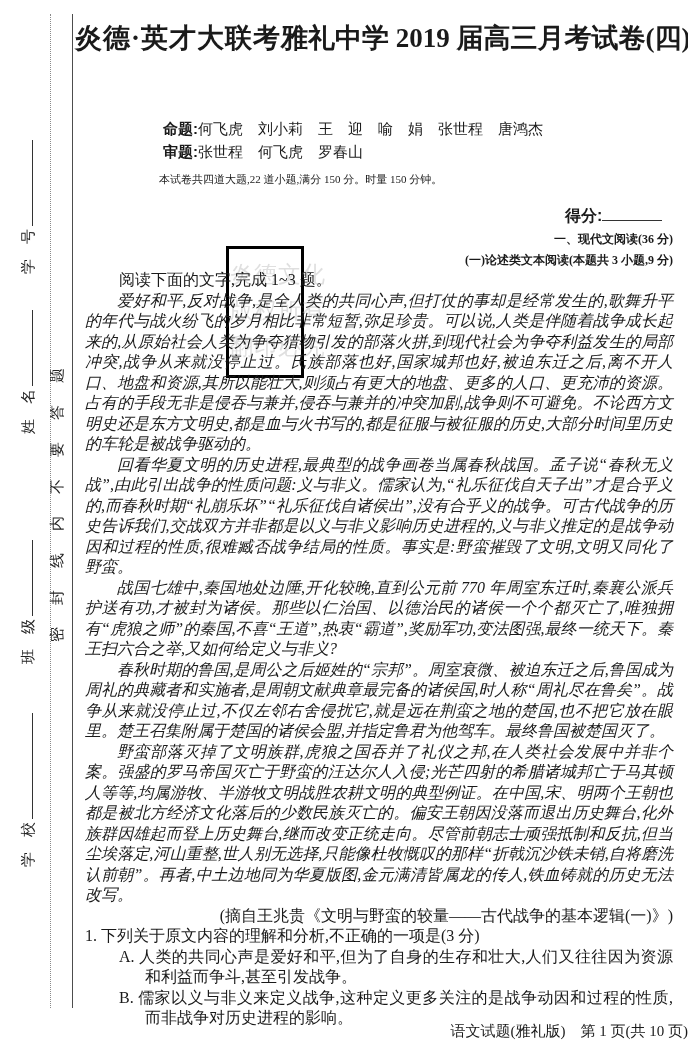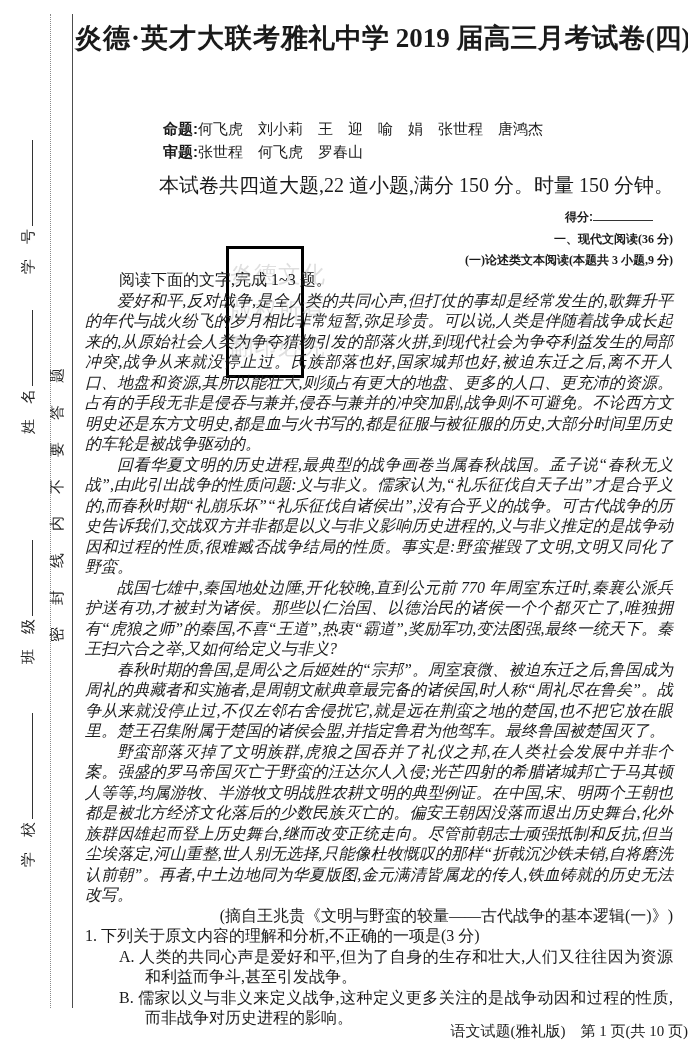--- a/index.html
+++ b/index.html
@@ -60,23 +60,23 @@
   .title1 .brand { font-weight:900; letter-spacing:1px; }
   .title2 {
     position:absolute; left:75px; top:64px; width:600px;
     text-align:center; font-size:34px; font-weight:bold;
     font-family:"Liberation Sans","DejaVu Sans",sans-serif;
   }
   .staff-row { position:absolute; left:163px; font-size:15px; white-space:nowrap; }
   .staff-row .lbl { font-family:"Liberation Sans","DejaVu Sans",sans-serif; font-weight:bold; }
   .row-setters { top:120px; }
   .row-reviewers { top:143px; }
-  .exam-info { position:absolute; left:159px; top:172px; font-size:20px; white-space:nowrap; }
+  .exam-info { position:absolute; left:159px; top:172px; font-size:11px; white-space:nowrap; }
   .score {
-    position:absolute; left:565px; top:205px; font-size:12px; white-space:nowrap;
+    position:absolute; left:565px; top:205px; font-size:16px; white-space:nowrap;
     font-family:"Liberation Sans","DejaVu Sans",sans-serif; font-weight:bold;
   }
   .score .blank {
     display:inline-block; width:60px; height:15px;
     border-bottom:1px solid #333;
   }
   
   .main {
     position:absolute; left:85px; top:229px; width:588px;
     font-size:16px; line-height:20.5px; text-align:justify;

